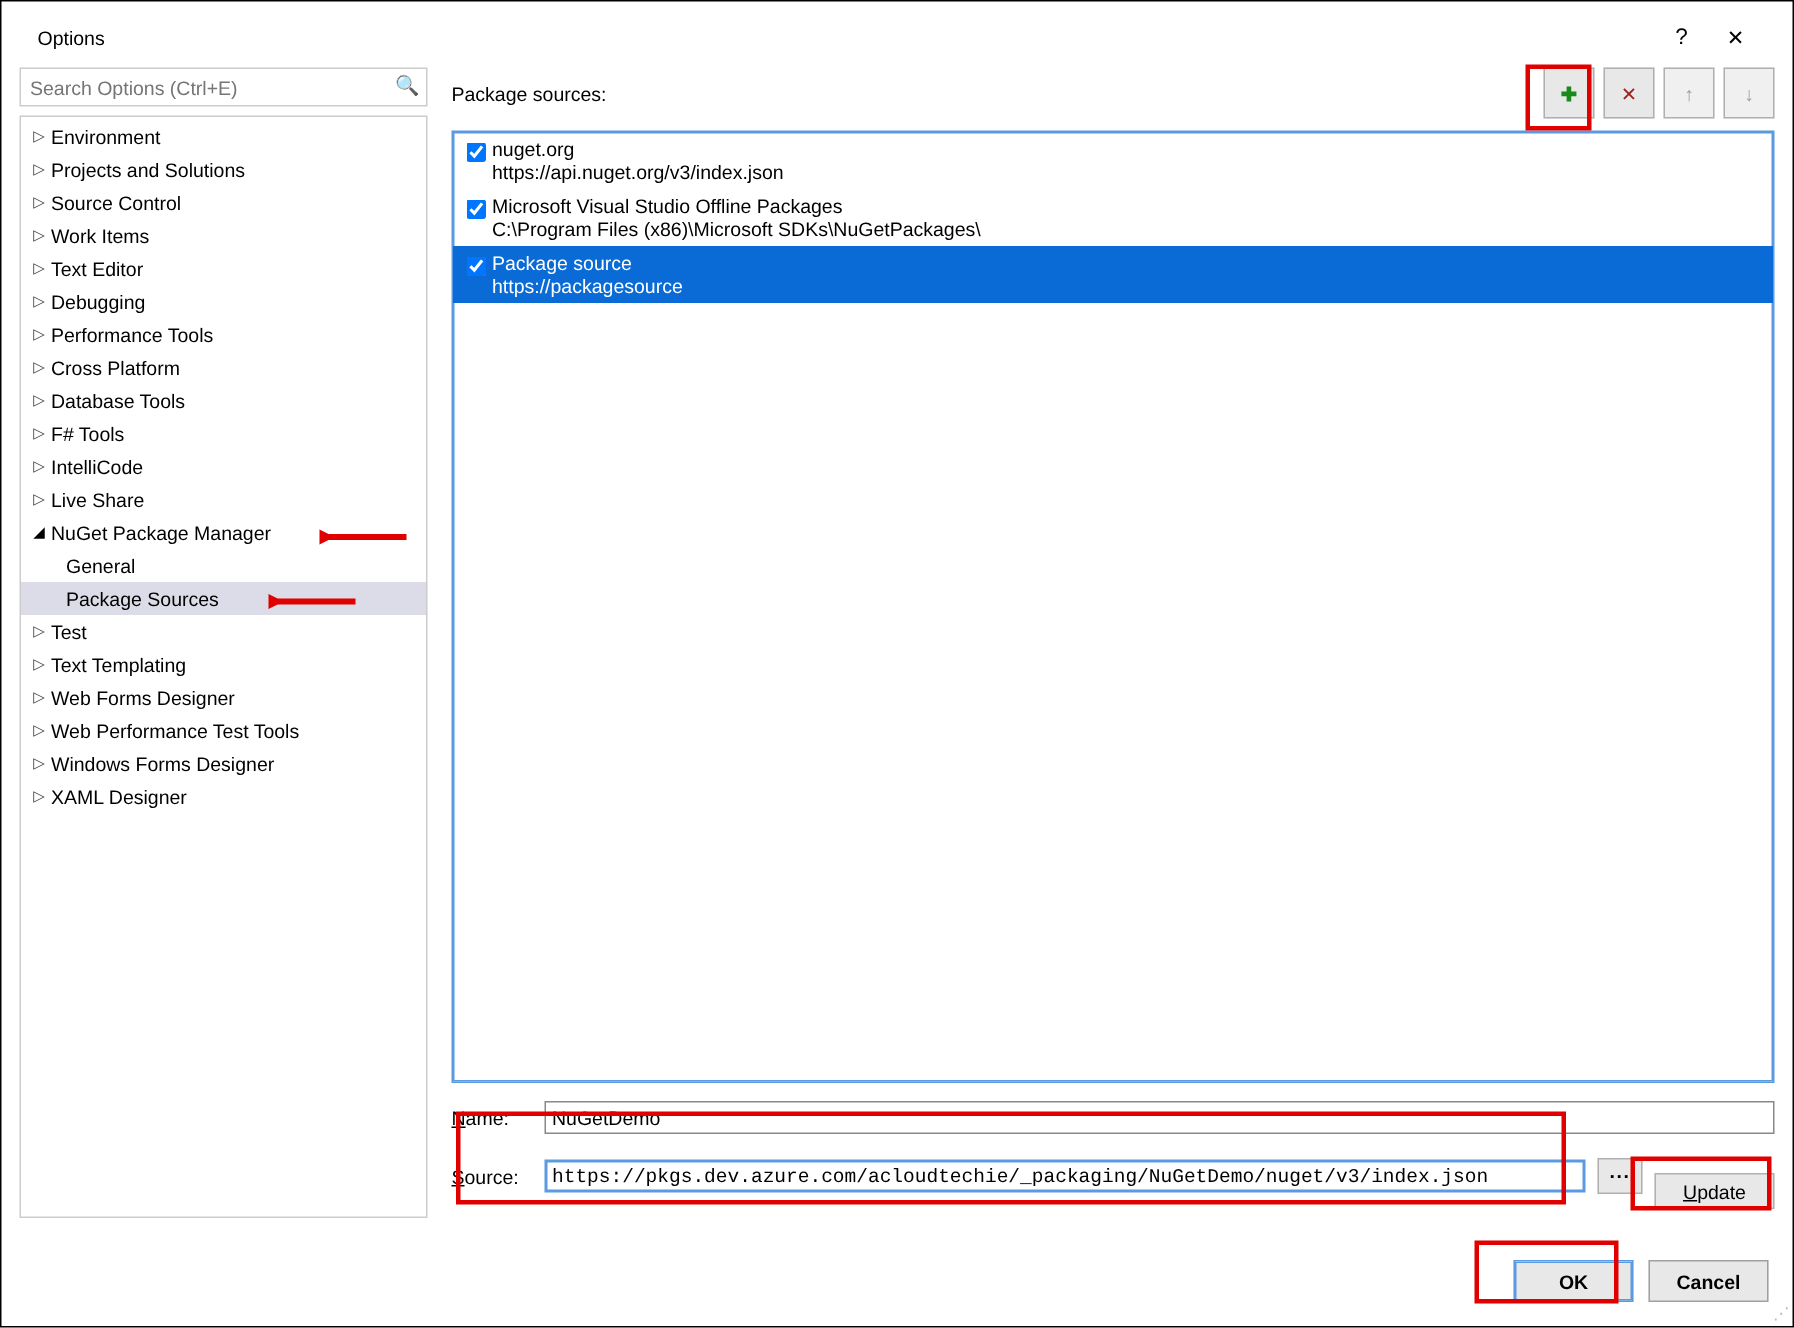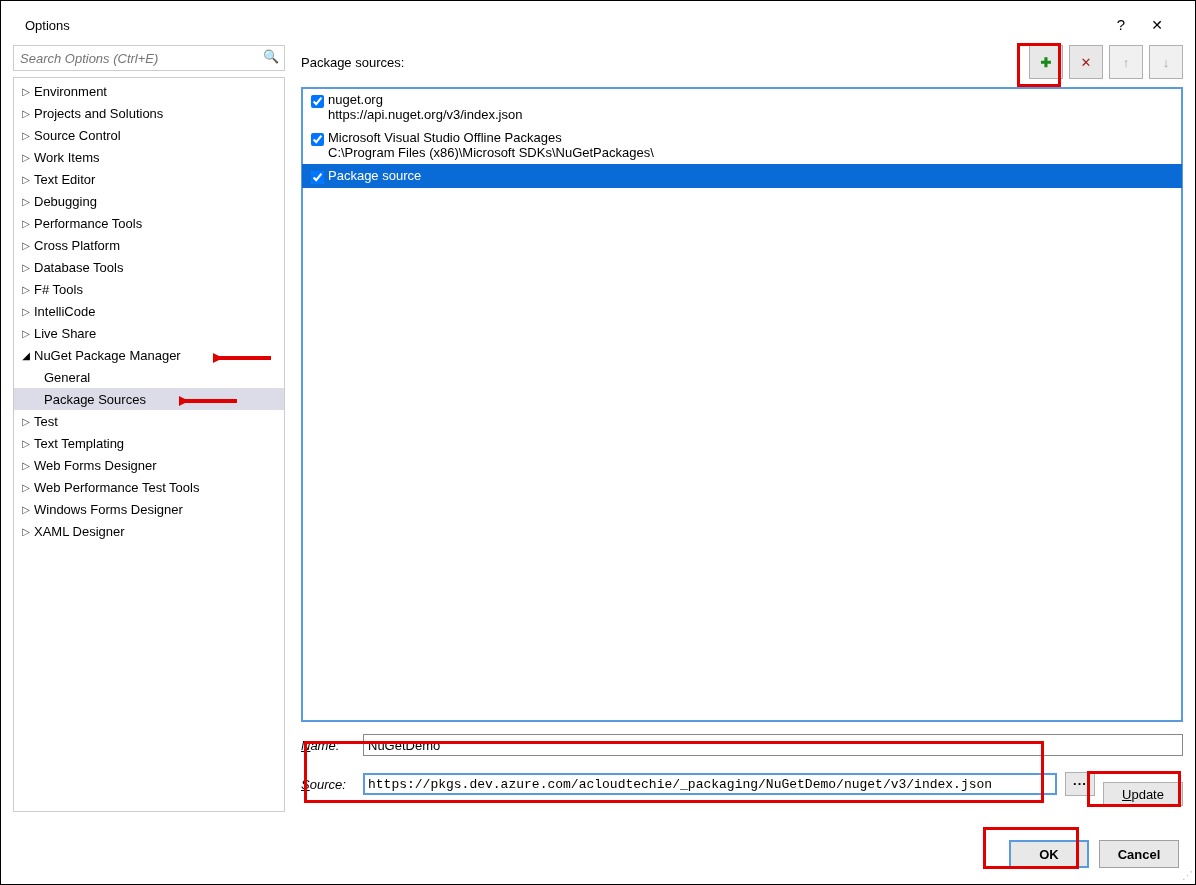--- a/index.html
+++ b/index.html
@@ -7,21 +7,21 @@
 
   .titlebar { display: flex; align-items: flex-end; height: 32px; padding: 0 20px; }
   .titlebar .title { flex: 1; font-size: 13px; padding-left: 4px; }
   .titlebar .help { width: 36px; text-align: center; font-size: 15px; cursor: pointer; }
   .titlebar .close { width: 36px; text-align: center; font-size: 14px; cursor: pointer; }
 
   .body-area { display: flex; padding: 12px; gap: 16px; height: calc(100% - 32px - 60px); }
 
   .sidebar { width: 272px; display: flex; flex-direction: column; }
   .search-wrap { position: relative; border: 1px solid #ccc; height: 26px; margin-bottom: 6px; }
-  .search-wrap input { width: 100%; height: 100%; border: none; outline: none; padding: 0 26px 0 6px; font-style: italic; color: #3b82f6; background: transparent; }
+  .search-wrap input { width: 100%; height: 100%; border: none; outline: none; padding: 0 26px 0 6px; color: #3b82f6; background: transparent; }
   .search-wrap .mag { position: absolute; right: 4px; top: 3px; color: #555; }
 
   .tree { flex: 1; border: 1px solid #ccc; overflow: auto; padding: 2px 0; }
   .tree-item { display: flex; align-items: center; height: 22px; padding-left: 6px; cursor: pointer; }
   .tree-item .arrow { width: 12px; text-align: center; color: #444; font-size: 10px; }
   .tree-item .arrow.open { color: #000; }
   .tree-item .label { padding-left: 2px; }
   .tree-child { padding-left: 30px; height: 22px; display: flex; align-items: center; cursor: pointer; }
   .tree-child.selected { background: #dcdce8; }
 
@@ -38,21 +38,21 @@
   .src-row { display: flex; padding: 4px 8px 4px 4px; }
   .src-row .chk { width: 22px; padding-top: 1px; display: flex; justify-content: center; align-items: flex-start; }
   .src-row .chk input { margin-top: 2px; }
   .src-row .txt { flex: 1; }
   .src-row .txt .nm { }
   .src-row .txt .ur { }
   .src-row.selected { background: #0a6bd6; color: #fff; }
 
   .edit-area { margin-top: 12px; }
   .edit-row { display: flex; align-items: center; margin-bottom: 6px; gap: 8px; }
-  .edit-row label { width: 54px; font-style: italic; }
+  .edit-row label { width: 54px; }
   .edit-row label .ak { text-decoration: underline; }
   .edit-row input { flex: 1; height: 22px; border: 1px solid #888; padding: 0 4px; outline: none; }
   .edit-row input.focus { border: 1px solid #5a9ae0; box-shadow: 0 0 0 1px #5a9ae0 inset; font-family: Liberation Mono, monospace; }
   .browse-btn { width: 30px; height: 24px; border: 1px solid #b0b0b0; background: #e8e8e8; text-align: center; cursor: pointer; font-weight: bold; letter-spacing: 1px; }
   .update-btn { width: 80px; height: 24px; border: 1px solid #b0b0b0; background: #e8e8e8; cursor: pointer; margin-top: 20px; }
   .update-btn .ak { text-decoration: underline; }
 
   .footer { position: absolute; bottom: 16px; right: 16px; display: flex; gap: 10px; }
   .footer button { width: 80px; height: 28px; border: 1px solid #a0a0a0; background: #e8e8e8; cursor: pointer; font-weight: bold; }
   .footer .ok { border: 1px solid #5a9ae0; box-shadow: 0 0 0 1px #5a9ae0 inset; }
@@ -197,20 +197,21 @@
             <div class="nm">Microsoft Visual Studio Offline Packages</div>
             <div class="ur">C:\Program Files (x86)\Microsoft SDKs\NuGetPackages\</div>
           </div>
         </div>
         <div class="src-row selected">
           <div class="chk">
             <input type="checkbox" checked="" style="">
           </div>
           <div class="txt">
             <div class="nm">Package source</div>
+            <div class="ur">https://packagesource</div>
           </div>
         </div>
       </div>
 
     <div class="edit-area">
       <div class="edit-row">
         <label><span class="ak">N</span><span>ame:</span></label>
         <input type="text" value="NuGetDemo" style="">
       </div>
       <div class="edit-row">

